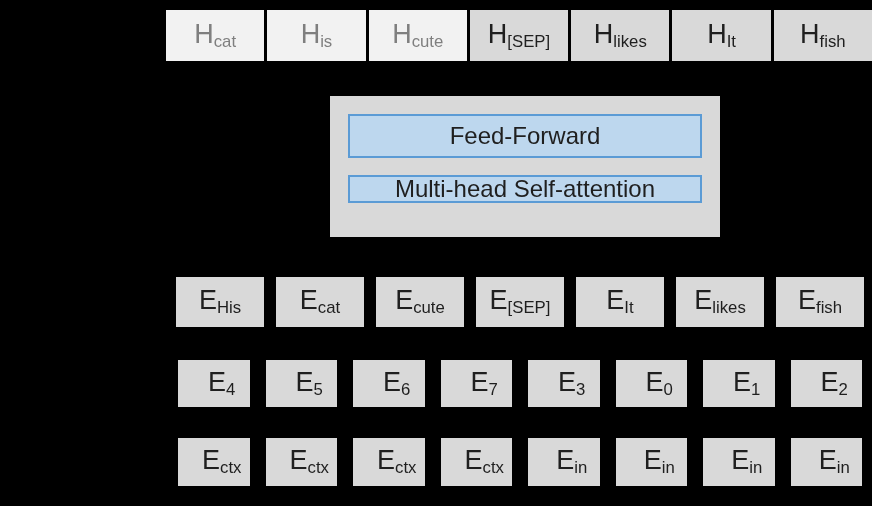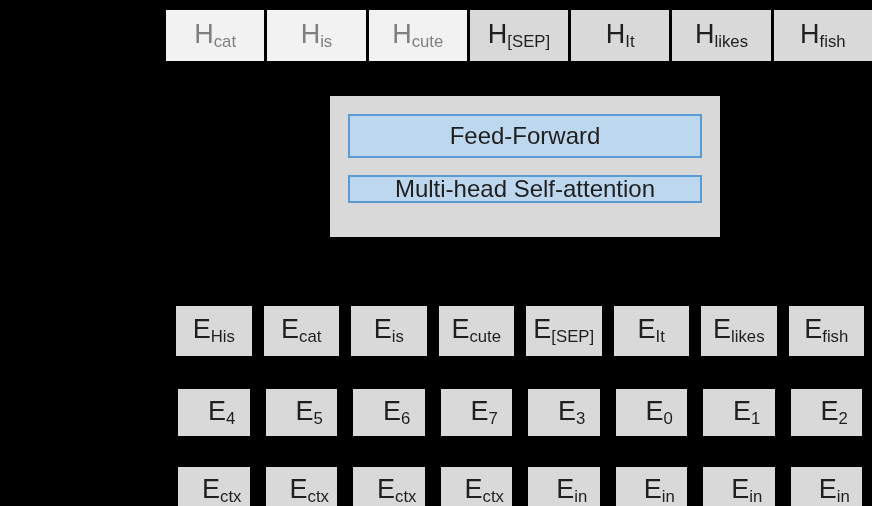--- a/index.html
+++ b/index.html
@@ -16,21 +16,21 @@
   .h-row {
     position: absolute;
     left: 166px; top: 10px;
     width: 706px; height: 51px;
     display: flex; gap: 3px;
   }
   .e-row {
     position: absolute;
     left: 176px;
     width: 688px;
-    display: flex; gap: 12px; margin-top: 29px;
+    display: flex; gap: 12px;
   }
   .e-row.row1 { top: 277px; height: 50px; }
   .e-row.row2 { top: 360px; height: 47px; }
   .e-row.row3 { top: 438px; height: 48px; }
   .e-row.row2 .cell, .e-row.row3 .cell { margin: 0 2px; padding-left: 16px; }
 
   .cell {
     flex: 1;
     display: flex;
     align-items: center;
@@ -82,24 +82,24 @@
       <div class="cell light">
     <span class="sym"><span class="pfx">H</span><sub>is</sub></span>
   </div>
       <div class="cell light">
     <span class="sym"><span class="pfx">H</span><sub>cute</sub></span>
   </div>
       <div class="cell gray">
     <span class="sym"><span class="pfx">H</span><sub>[SEP]</sub></span>
   </div>
       <div class="cell gray">
-    <span class="sym"><span class="pfx">H</span><sub>It</sub></span>
+    <span class="sym"><span class="pfx">H</span><sub>likes</sub></span>
   </div>
       <div class="cell gray">
-    <span class="sym"><span class="pfx">H</span><sub>likes</sub></span>
+    <span class="sym"><span class="pfx">H</span><sub>It</sub></span>
   </div>
       <div class="cell gray">
     <span class="sym"><span class="pfx">H</span><sub>fish</sub></span>
   </div>
     </div>
 
   <div class="transformer">
     <div class="blue-box ff">
       <span>Feed-Forward</span>
     </div>
@@ -107,23 +107,20 @@
       <span>Multi-head Self-attention</span>
     </div>
   </div>
 
   <div class="e-row row1">
       <div class="cell gray">
     <span class="sym"><span class="pfx">E</span><sub>His</sub></span>
   </div>
       <div class="cell gray">
     <span class="sym"><span class="pfx">E</span><sub>cat</sub></span>
-  </div>
-      <div class="cell gray">
-    <span class="sym"><span class="pfx">E</span><sub>is</sub></span>
   </div>
       <div class="cell gray">
     <span class="sym"><span class="pfx">E</span><sub>cute</sub></span>
   </div>
       <div class="cell gray">
     <span class="sym"><span class="pfx">E</span><sub>[SEP]</sub></span>
   </div>
       <div class="cell gray">
     <span class="sym"><span class="pfx">E</span><sub>It</sub></span>
   </div>

